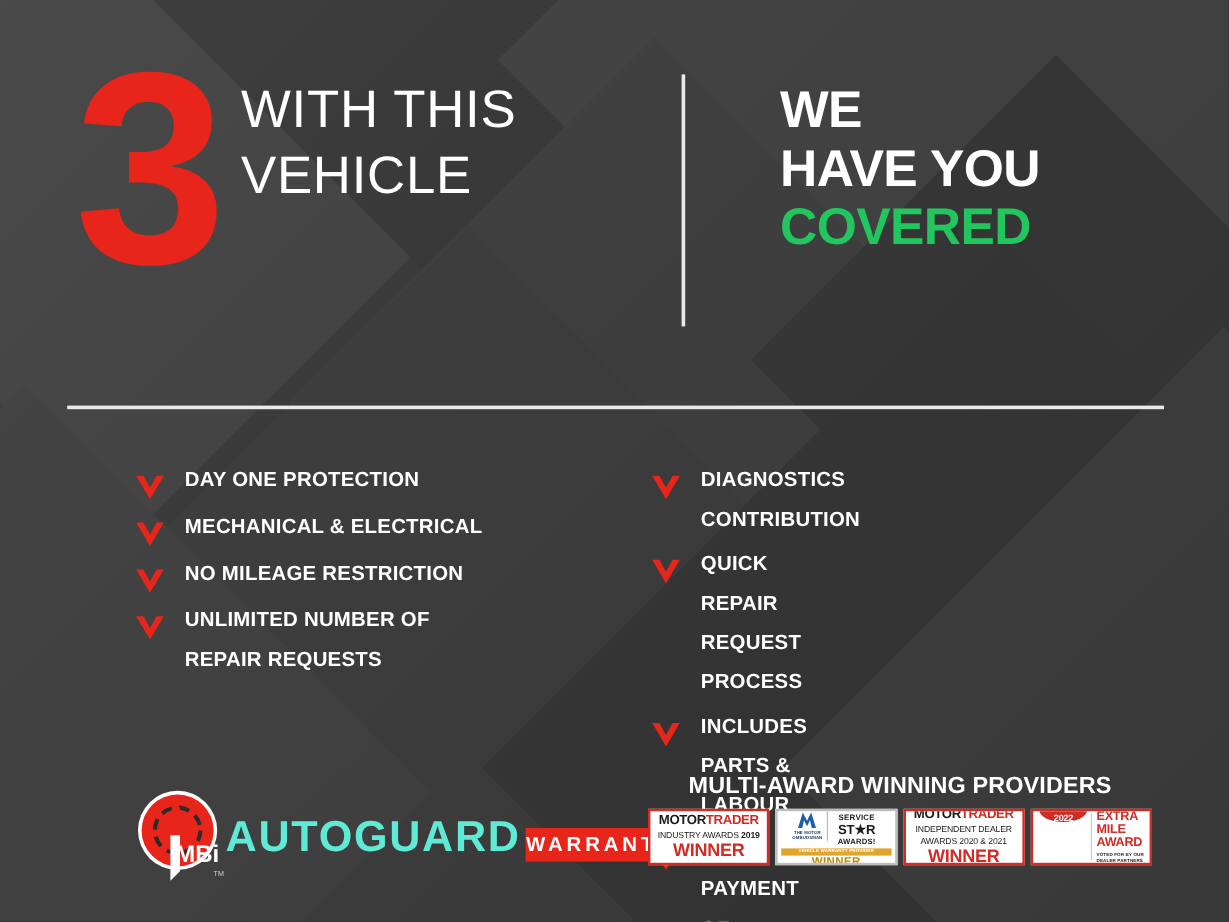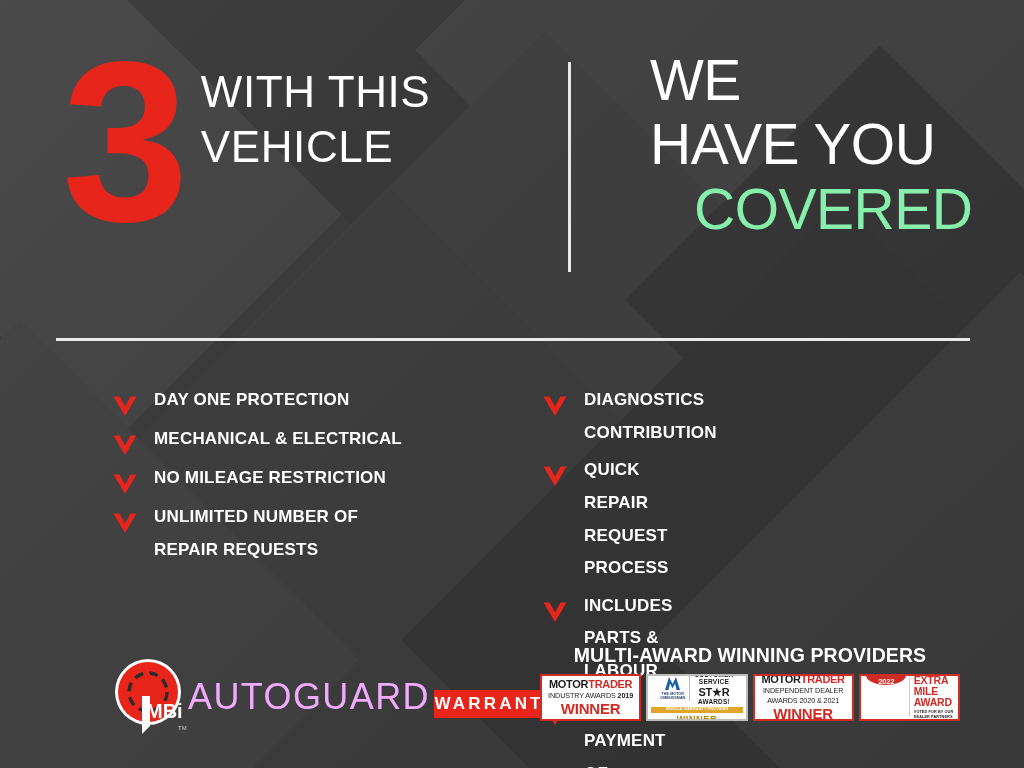--- a/index.html
+++ b/index.html
@@ -89,29 +89,29 @@
     left: 568px;
     top: 14px;
     width: 3px;
     height: 210px;
     background: #e9e9e9;
   }
 
   .head-right {
     position: absolute;
     left: 650px;
-    top: 0;
+    top: 20px;
     color: #ffffff;
-    font-size: 57px;
+    font-size: 43px;
     line-height: 1.13;
-    font-weight: 400;
+    font-weight: 700;
     letter-spacing: -0.5px;
     white-space: nowrap;
   }
-  .head-right .covered { color: #86efac; margin-left: 44px; }
+  .head-right .covered { color: #22c55e; }
 
   
   .hr {
     position: absolute;
     left: 56px;
     top: 338px;
     width: 914px;
     height: 3px;
     background: #e9e9e9;
   }
@@ -158,23 +158,23 @@
     align-items: center;
   }
   .mbi-mark {
     position: relative;
     width: 76px;
     height: 80px;
     flex: 0 0 auto;
   }
   .brand-words { position: relative; top: 1px; }
   .brand-auto {
-    color: #f0abfc;
+    color: #5eead4;
     font-size: 36px;
-    font-weight: 400;
+    font-weight: 700;
     letter-spacing: 1.4px;
     line-height: 1;
   }
   .brand-warr {
     margin-top: 4px;
     background: #e8251a;
     color: #ffffff;
     font-size: 17px;
     font-weight: 700;
     letter-spacing: 3.2px;

